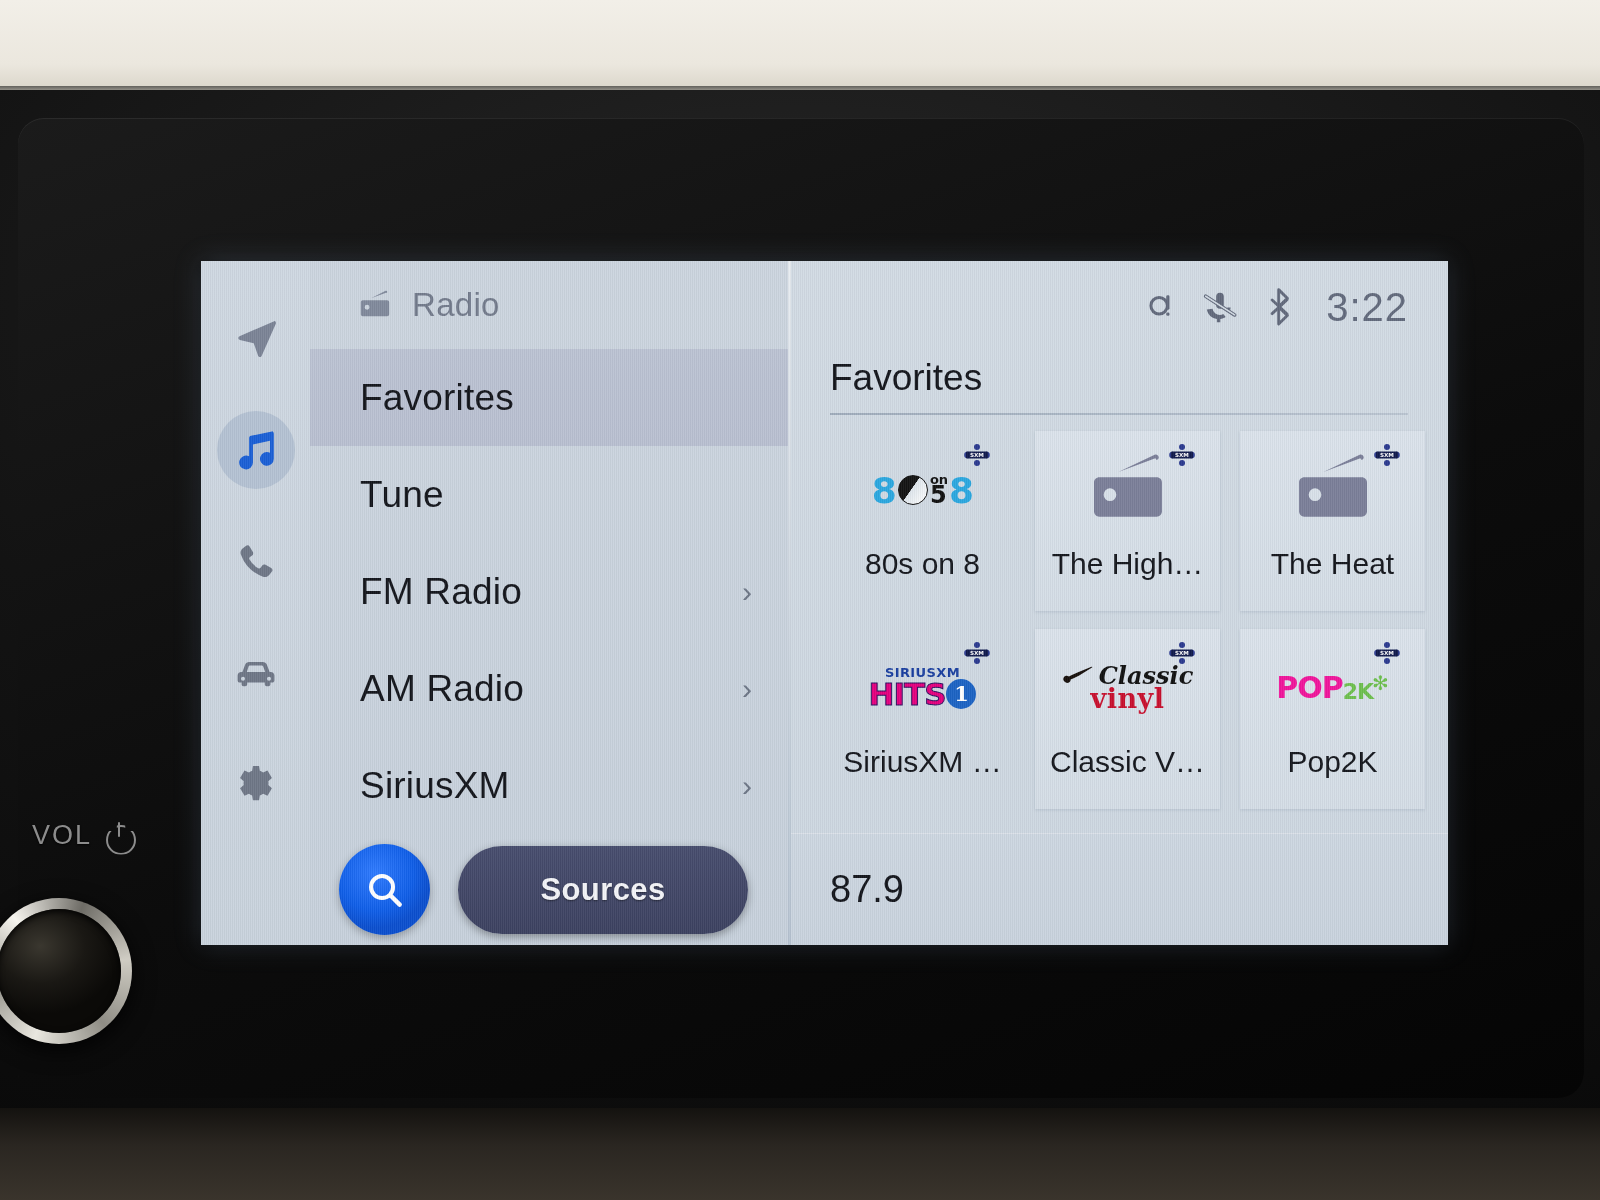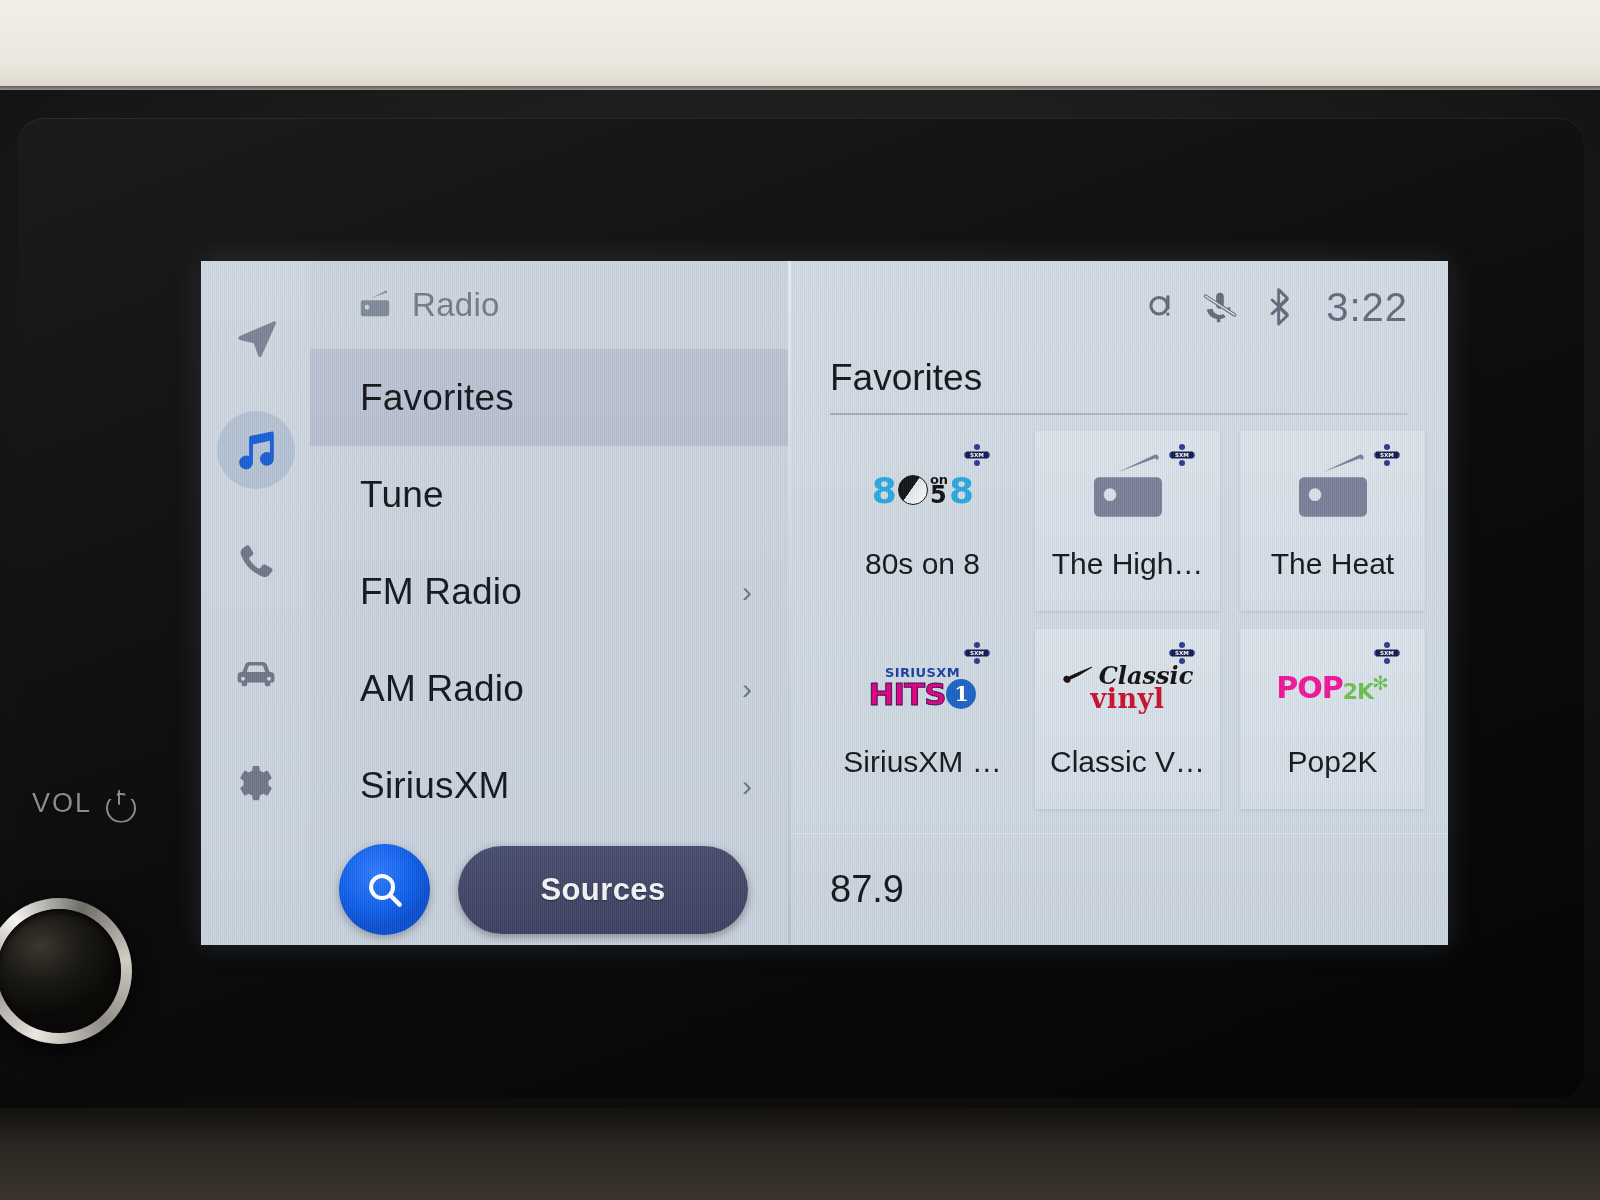--- a/index.html
+++ b/index.html
@@ -29,21 +29,21 @@
   }
   #bezel-inner {
     position:absolute; left:18px; top:118px; width:1566px; height:980px;
     border-radius:26px;
     background:linear-gradient(160deg,#1b1b1b 0%,#0c0c0c 55%,#050505 100%);
     box-shadow:inset 0 1px 0 rgba(255,255,255,.07);
   }
 
   
   #vol-label-group {
-    position:absolute; left:32px; top:788px;
+    position:absolute; left:32px; top:820px;
     display:flex; align-items:center; gap:12px;
   }
   #vol-text {
     color:#8c8c8c; font-size:27px; letter-spacing:2px;
     text-shadow:0 1px 2px rgba(0,0,0,.9);
   }
   #power-icon { width:30px; height:30px; position:relative; }
   #power-icon::before {
     content:""; position:absolute; left:2px; top:4px; width:26px; height:26px;
     border:2.4px solid #8c8c8c; border-radius:50%;

